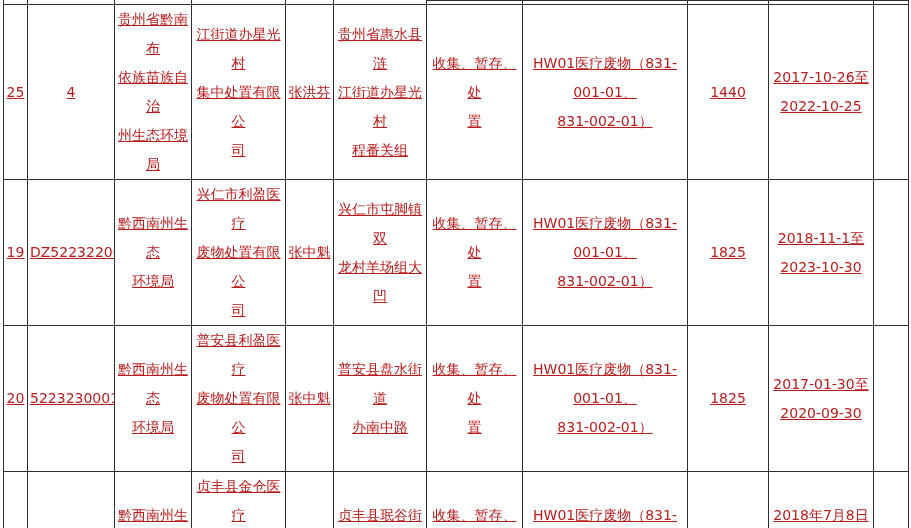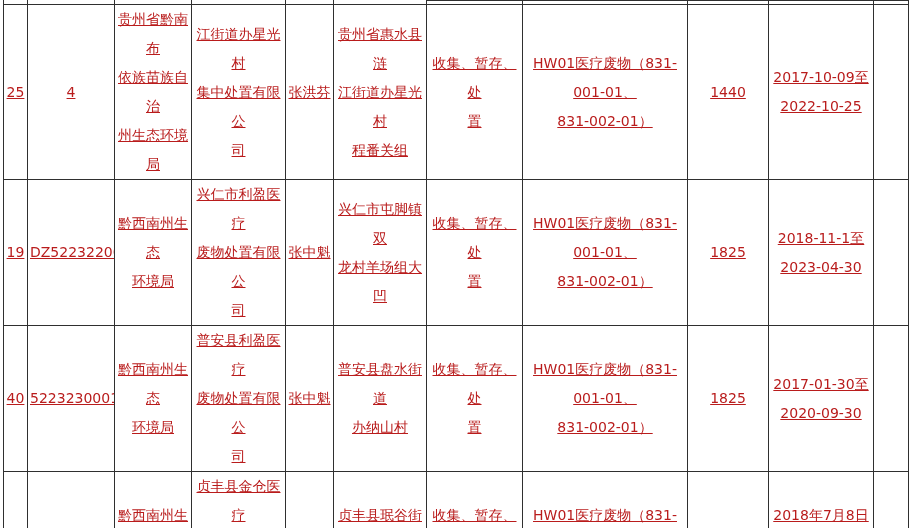--- a/index.html
+++ b/index.html
@@ -97,55 +97,55 @@
 司</td>
           <td class="person">张洪芬</td>
           <td class="address">贵州省惠水县涟
 江街道办星光村
 程番关组</td>
           <td class="operation">收集、暂存、处
 置</td>
           <td class="waste">HW01医疗废物（831-001-01、
 831-002-01）</td>
           <td class="capacity">1440</td>
-          <td class="validity">2017-10-09至
+          <td class="validity">2017-10-26至
 2022-10-25</td>
           <td class="blank"></td>
         </tr>
         <tr style="height: 89px;">
           <td class="first num">19</td>
           <td class="license">DZ5223220001</td>
           <td class="authority">黔西南州生态
 环境局</td>
           <td class="company">兴仁市利盈医疗
 废物处置有限公
 司</td>
           <td class="person">张中魁</td>
           <td class="address">兴仁市屯脚镇双
 龙村羊场组大凹</td>
           <td class="operation">收集、暂存、处
 置</td>
           <td class="waste">HW01医疗废物（831-001-01、
 831-002-01）</td>
           <td class="capacity">1825</td>
           <td class="validity">2018-11-1至
-2023-04-30</td>
+2023-10-30</td>
           <td class="blank"></td>
         </tr>
         <tr style="height: 90px;">
-          <td class="first num">40</td>
+          <td class="first num">20</td>
           <td class="license">5223230001</td>
           <td class="authority">黔西南州生态
 环境局</td>
           <td class="company">普安县利盈医疗
 废物处置有限公
 司</td>
           <td class="person">张中魁</td>
           <td class="address">普安县盘水街道
-办纳山村</td>
+办南中路</td>
           <td class="operation">收集、暂存、处
 置</td>
           <td class="waste">HW01医疗废物（831-001-01、
 831-002-01）</td>
           <td class="capacity">1825</td>
           <td class="validity">2017-01-30至
 2020-09-30</td>
           <td class="blank"></td>
         </tr>
         <tr style="height: 92px;">

